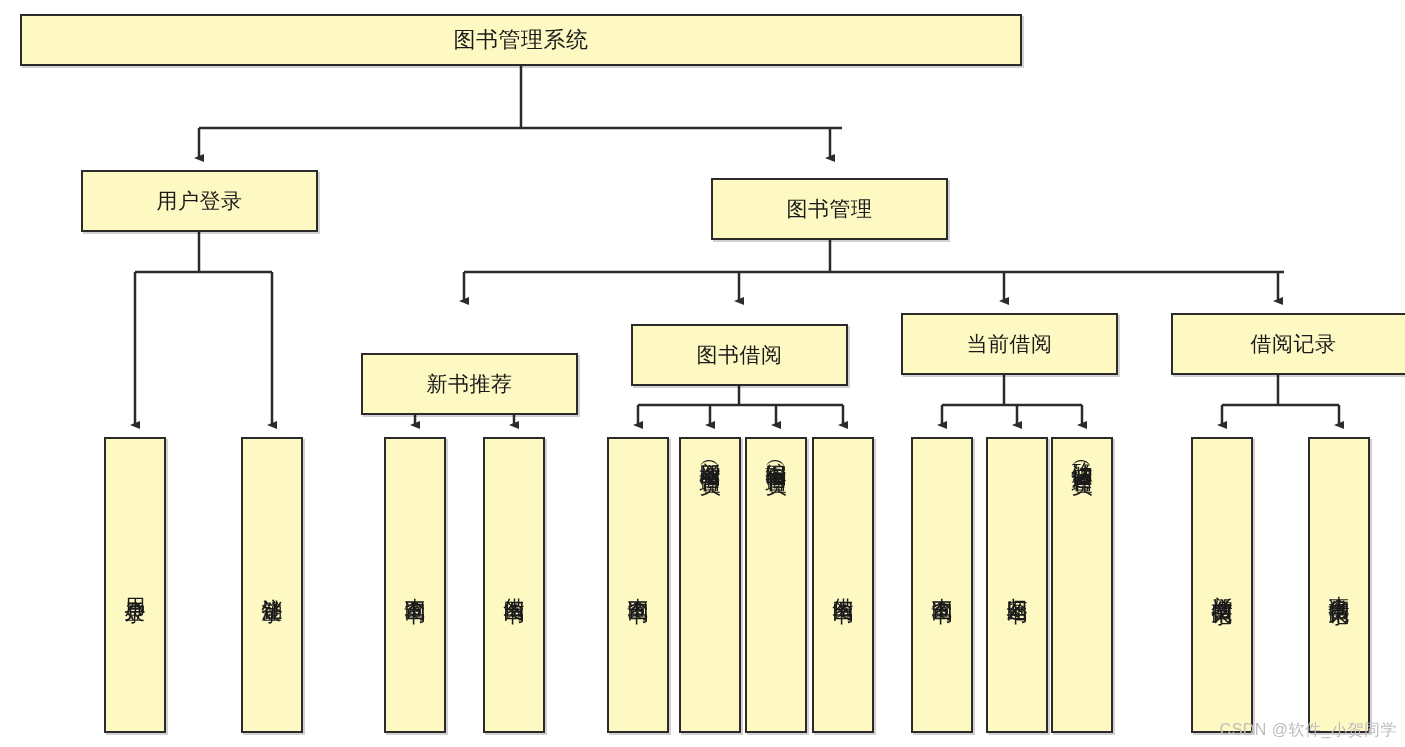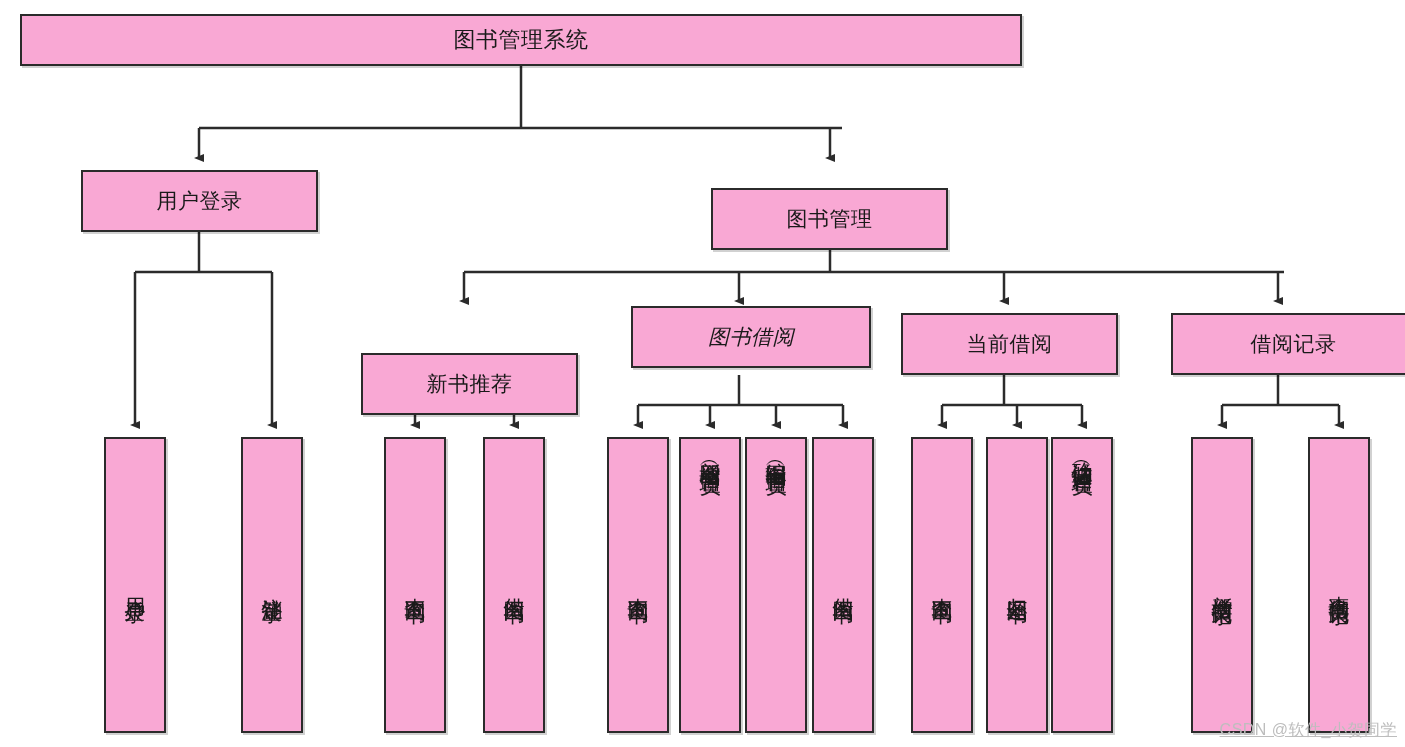--- a/index.html
+++ b/index.html
@@ -14,21 +14,21 @@
     position: relative;
     width: 1405px;
     height: 747px;
     background: #ffffff;
     overflow: hidden;
   }
   .node {
     position: absolute;
     box-sizing: border-box;
     border: 2px solid #2b2b2b;
-    background: #f9a8d4;
+    background: #fef9c3;
     display: flex;
     align-items: center;
     justify-content: center;
     color: #1a1a1a;
     box-shadow: 2px 2px 0 rgba(0,0,0,0.18);
   }
   .node-label {
     font-size: 21px;
     line-height: 1.15;
     letter-spacing: 0.5px;
@@ -69,21 +69,20 @@
     pointer-events: none;
   }
   .watermark {
     position: absolute;
     right: 8px;
     bottom: 6px;
     font-size: 16px;
     color: #bdbdbd;
     white-space: nowrap;
     letter-spacing: 0.5px;
-    text-decoration: underline;
   }
 </style>
 </head>
 <body>
 
 <div id="canvas">
 
   <svg class="edges" viewBox="0 0 1405 747">
     <defs>
       <marker id="arrow" markerWidth="10" markerHeight="10" refX="5" refY="5" orient="auto" markerUnits="userSpaceOnUse">
@@ -134,28 +133,28 @@
     </g>
   </svg>
 
   <div class="node root" style="left:20px;top:14px;width:1002px;height:52px;">
     <span class="node-label">图书管理系统</span>
   </div>
 
   <div class="node" style="left:81px;top:170px;width:237px;height:62px;">
     <span class="node-label">用户登录</span>
   </div>
-  <div class="node" style="left:711px;top:188px;width:237px;height:62px;">
+  <div class="node" style="left:711px;top:178px;width:237px;height:62px;">
     <span class="node-label">图书管理</span>
   </div>
 
   <div class="node" style="left:361px;top:313px;width:217px;height:62px;margin-top:40px;">
     <span class="node-label">新书推荐</span>
   </div>
-  <div class="node" style="left:631px;top:306px;width:240px;height:62px;font-style:italic;">
+  <div class="node" style="left:631px;top:324px;width:217px;height:62px;">
     <span class="node-label">图书借阅</span>
   </div>
   <div class="node" style="left:901px;top:313px;width:217px;height:62px;">
     <span class="node-label">当前借阅</span>
   </div>
   <div class="node" style="left:1171px;top:313px;width:245px;height:62px;">
     <span class="node-label">借阅记录</span>
   </div>
 
   <div class="node leaf" style="left:104px;top:437px;width:62px;height:296px;">

